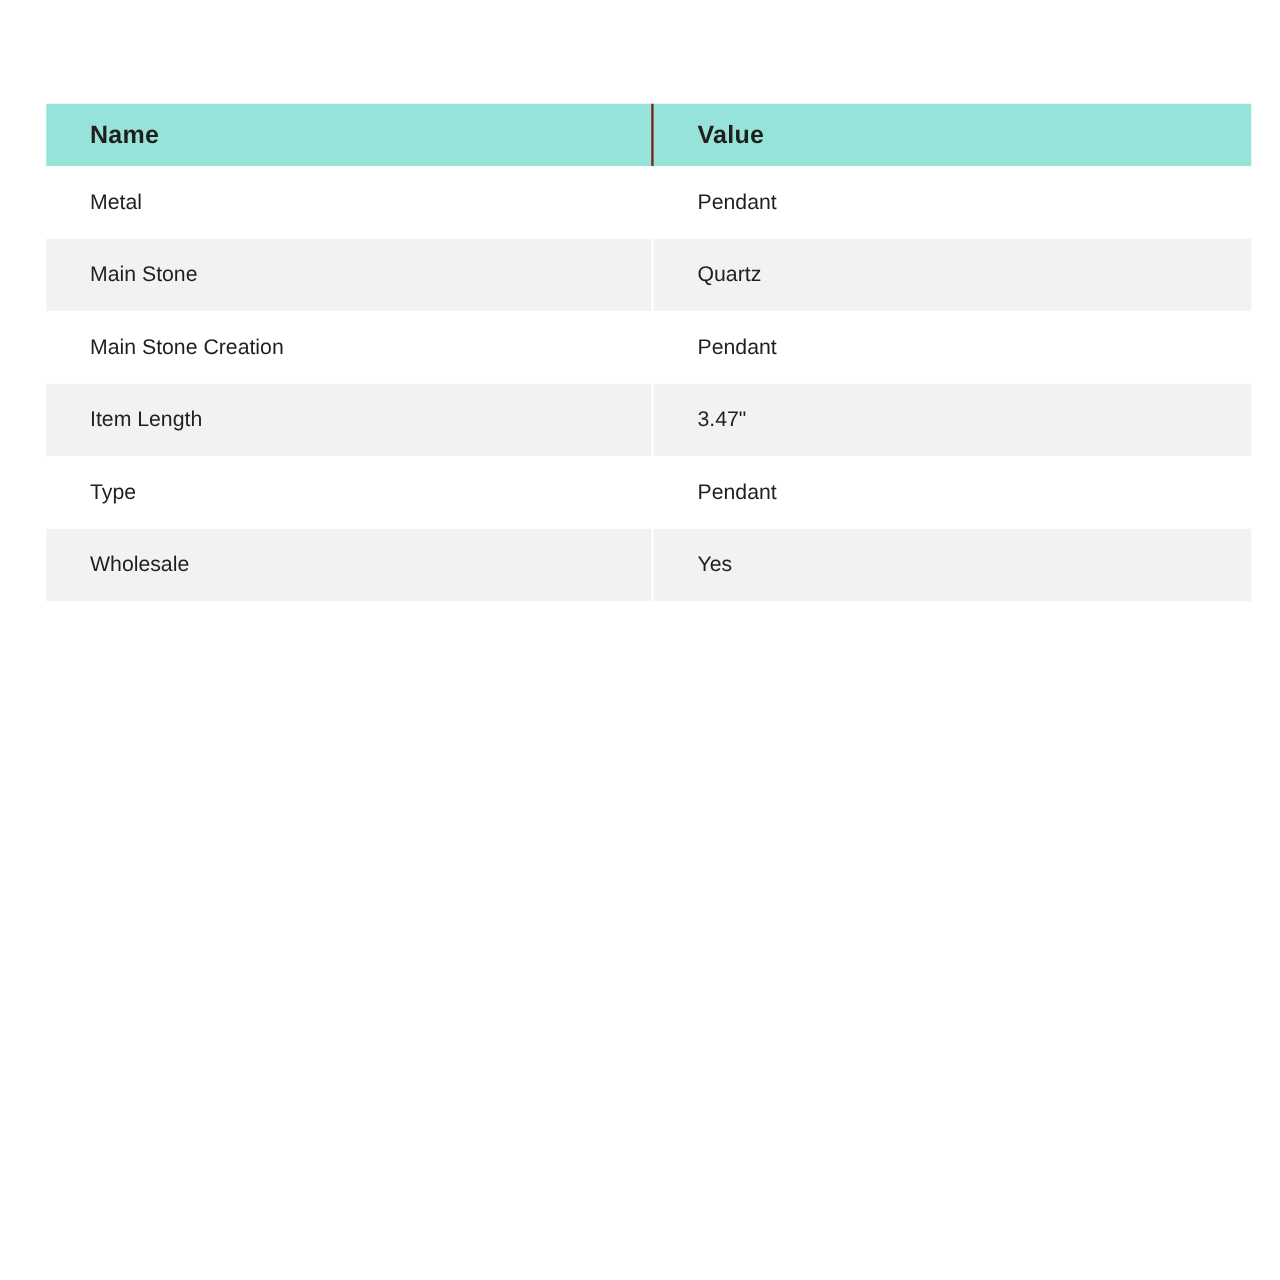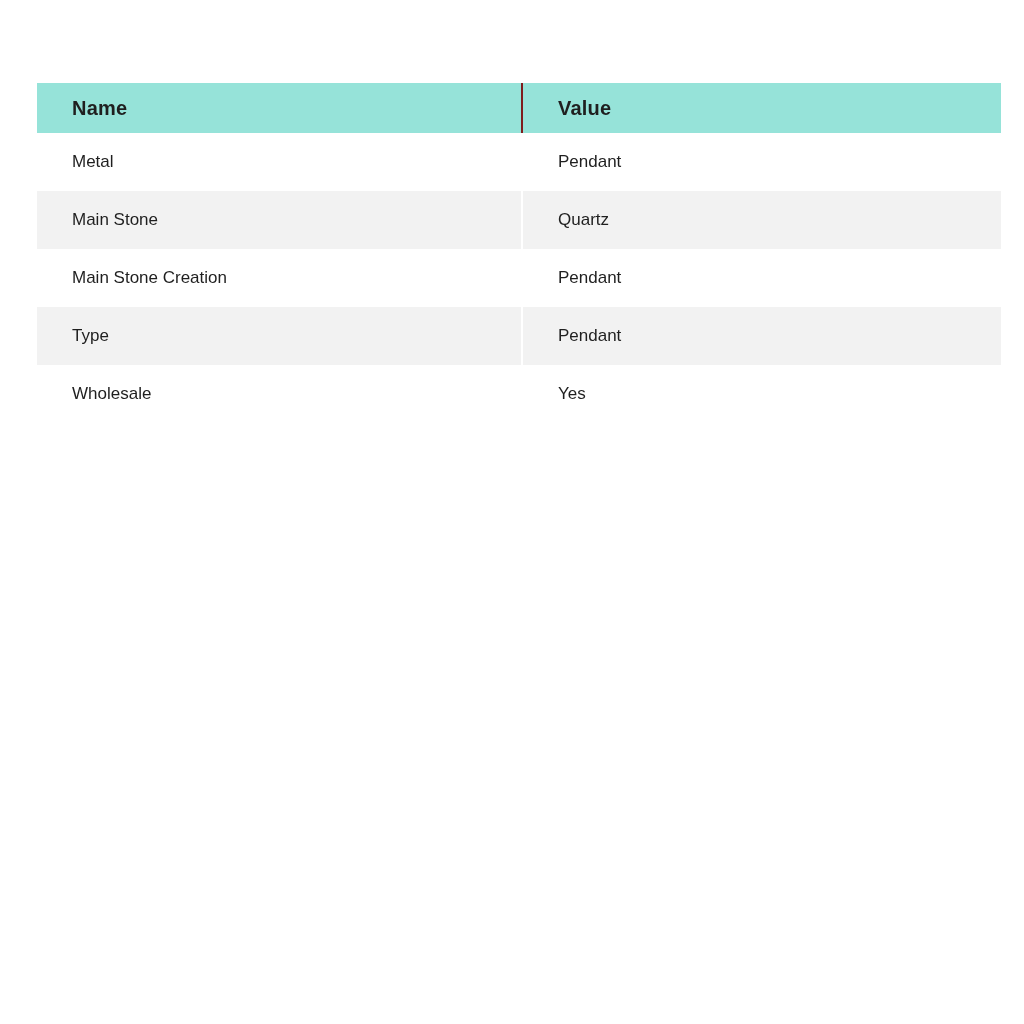--- a/index.html
+++ b/index.html
@@ -83,20 +83,24 @@
       </tr>
       <tr class="row">
         <td class="name-col">Main Stone</td>
         <td class="value-col">Quartz</td>
       </tr>
       <tr class="row">
         <td class="name-col">Main Stone Creation</td>
         <td class="value-col">Pendant</td>
       </tr>
       <tr class="row">
+        <td class="name-col">Item Length</td>
+        <td class="value-col">3.47"</td>
+      </tr>
+      <tr class="row">
         <td class="name-col">Type</td>
         <td class="value-col">Pendant</td>
       </tr>
       <tr class="row">
         <td class="name-col">Wholesale</td>
         <td class="value-col">Yes</td>
       </tr>
     </tbody>
   </table>
 </div>

